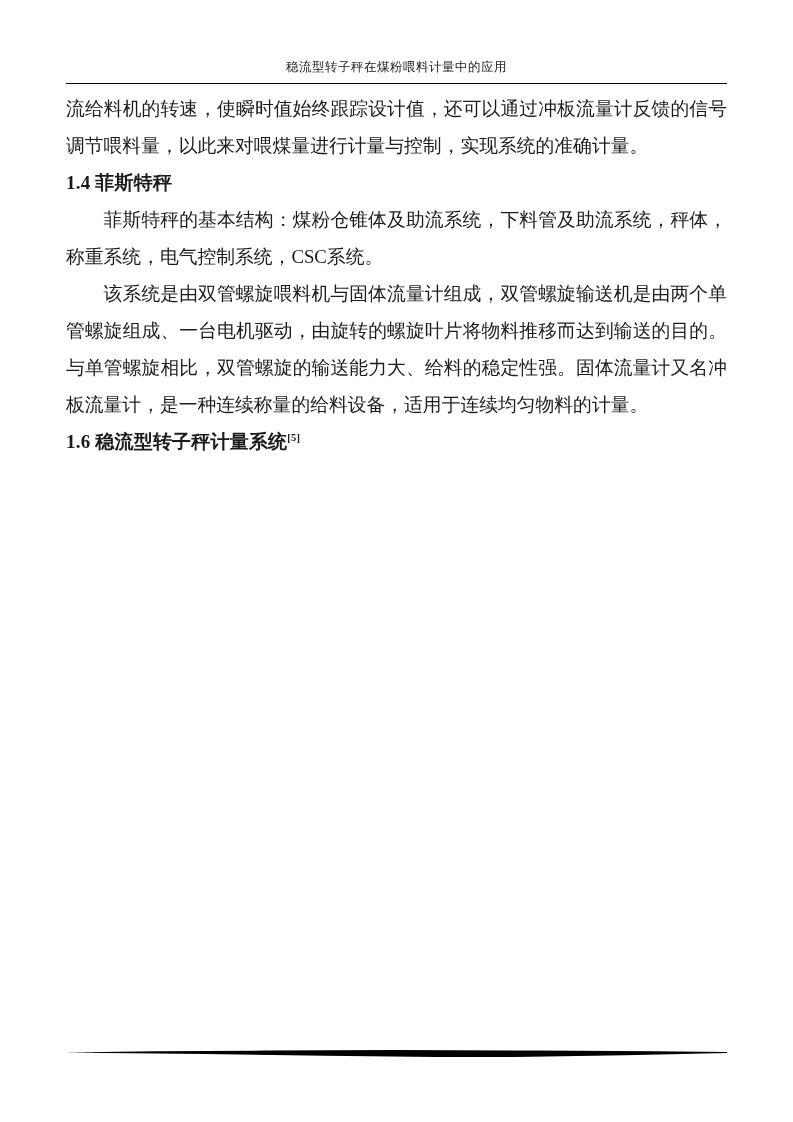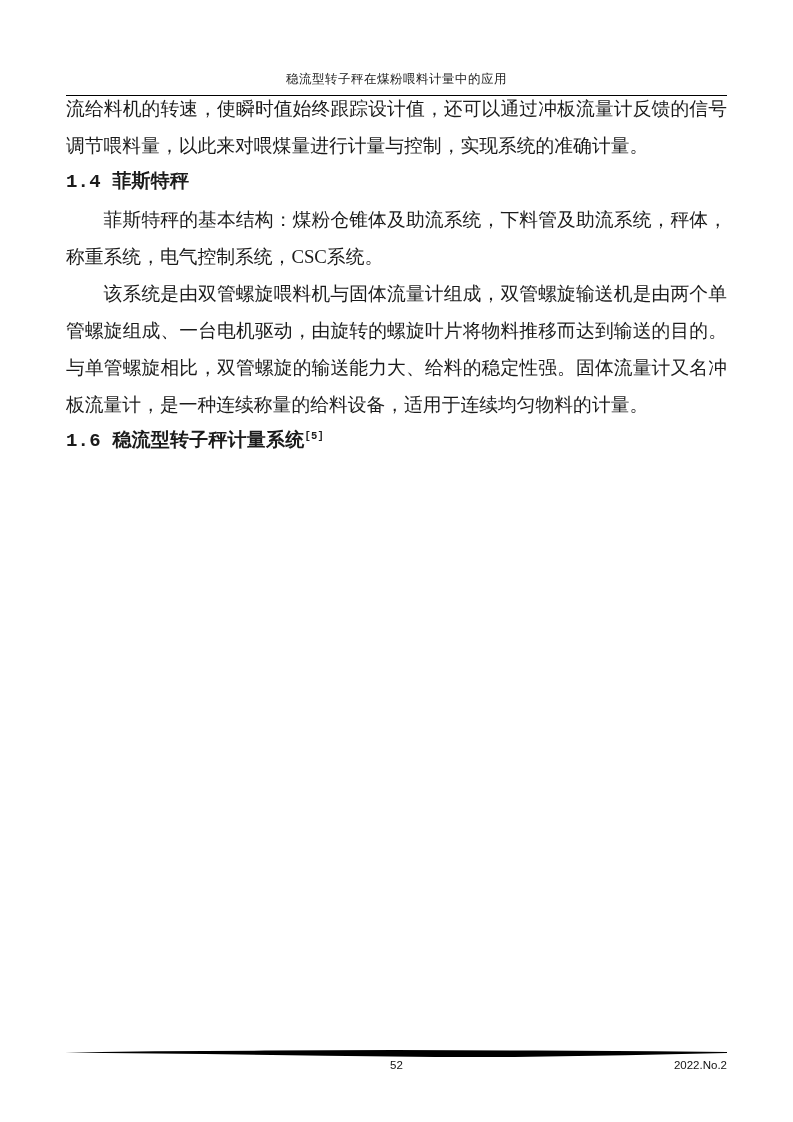--- a/index.html
+++ b/index.html
@@ -6,21 +6,21 @@
   .page{
     position:relative;
     width:793px;height:1122px;
     background:#ffffff;
     overflow:hidden;
     font-family:"Liberation Serif","DejaVu Serif",serif;
     color:#1b1b1b;
   }
   
   .running-header{
-    position:absolute;left:66px;top:12px;width:661px;
+    position:absolute;left:66px;top:0;width:661px;
   }
   .running-header .title{
     display:block;
     padding-top:59px;padding-bottom:7px;
     text-align:center;
     font-size:12.5px;
     letter-spacing:.5px;
     border-bottom:1.6px solid #000;
   }
   
@@ -28,21 +28,21 @@
     position:absolute;left:66px;top:90px;width:661px;
     font-size:18.8px;
     line-height:37px;
     text-align:justify;
     text-align-last:left;
   }
   .body-col p{margin:0;text-indent:2em;}
   .body-col p.no-indent{text-indent:0;}
   .sec-heading{
     margin:0;
-    font-family:Liberation Mono, monospace;
+    font-family:Liberation Serif, serif;
     font-weight:bold;
     font-size:19px;
     line-height:37px;
     text-align:center;
     letter-spacing:.2px;
   }
   .sec-heading sup{
     font-size:10.5px;
     font-weight:bold;
     vertical-align:super;
@@ -92,18 +92,14 @@
       <span>1.6 稳流型转子秤计量系统</span><sup>[5]</sup>
     </h2>
 
 
   </div>
 
   <svg class="footer-rule" viewBox="0 0 663 9" preserveAspectRatio="none" aria-hidden="true">
     <polygon fill="#000000" points="0,3.4 90,2.2 200,1.6 330,1.1 470,1.5 590,2.3 662,3.1 662,4.0 560,6.2 450,7.9 370,8.1 260,6.8 140,5.0 40,4.1"></polygon>
   </svg>
 
-  <div class="footer-row">
-    <span class="page-number">52</span>
-    <span class="issue-number">2022.No.2</span>
-  </div>
 
 </div>
 
 </body></html>

